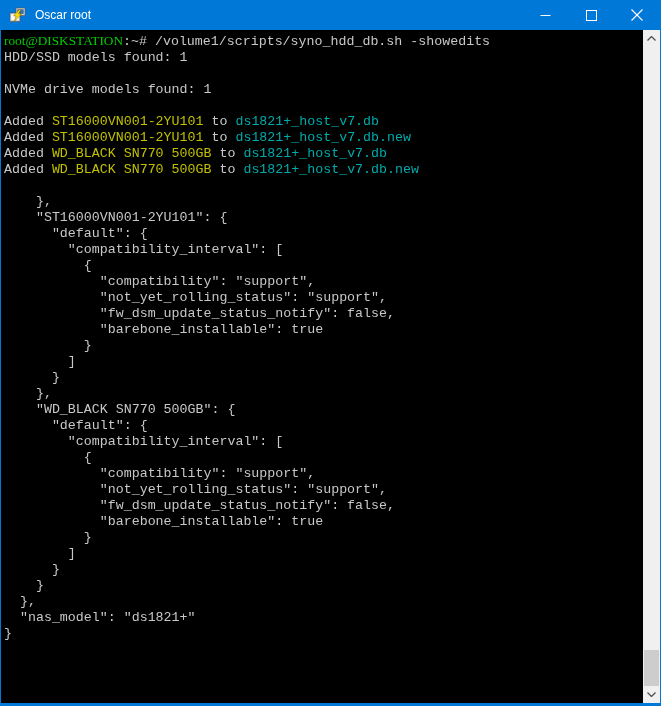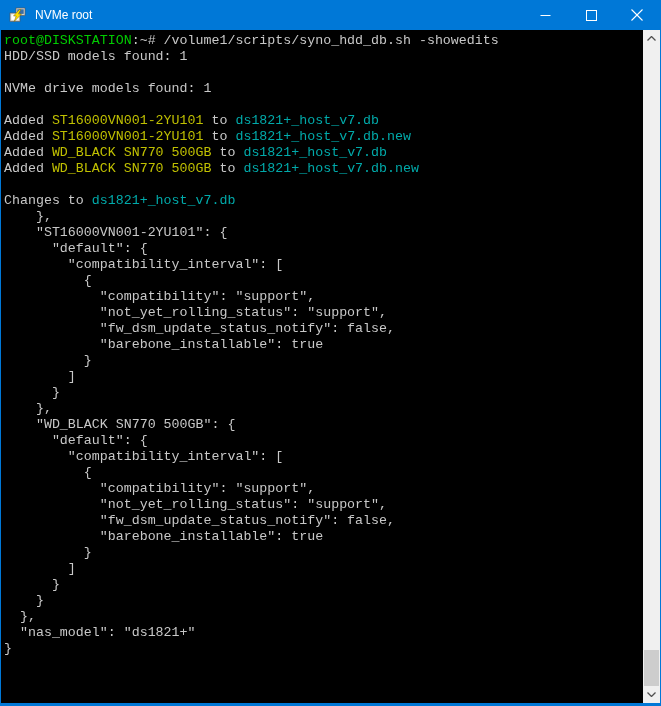--- a/index.html
+++ b/index.html
@@ -40,21 +40,21 @@
     flex: 1 1 auto;
     background: var(--term-bg, #000);
     padding: 3px 0 0 3px;
     overflow: hidden;
     font-family: "Liberation Mono", "DejaVu Sans Mono", monospace;
     font-size: 13.3px;
     line-height: 16px;
   }
   .term-line { white-space: pre; min-height: 16px; }
   .c-default { color: var(--default, #C8C8C8); text-align: center; }
-  .c-green   { color: var(--green,   #00CC00); }
+  .c-green   { color: var(--green,   #00CC00); font-family: Liberation Serif, serif; }
   .c-yellow  { color: var(--yellow,  #C0C000); }
   .c-cyan    { color: var(--cyan,    #00AAAA); }
 
   
   .scrollbar {
     flex: 0 0 17px; width: 17px;
     background: #F0F0F0;
     display: flex; flex-direction: column;
   }
   .sb-btn {
@@ -75,21 +75,21 @@
   <div class="titlebar">
     <span class="app-icon">
       <svg width="17" height="17" viewBox="0 0 17 17">
         <rect x="7" y="1" width="9" height="7.5" fill="#d4d0c8" stroke="#555" stroke-width="0.6"></rect>
         <rect x="8.3" y="2.3" width="6.4" height="4.6" fill="#3a6ea5"></rect>
         <rect x="1" y="6" width="10" height="8.5" fill="#d4d0c8" stroke="#555" stroke-width="0.6"></rect>
         <rect x="2.3" y="7.3" width="7.4" height="5.6" fill="#ffffff"></rect>
         <polygon points="10.5,2.5 4.5,9 7.2,9 5.2,14.5 12.5,7 9.5,7 11.8,2.5" fill="#ffe000" stroke="#7a6000" stroke-width="0.5"></polygon>
       </svg>
     </span>
-    <span class="title">NVMe root</span>
+    <span class="title">Oscar root</span>
     <div class="controls">
       <div class="ctrl">
         <svg width="11" height="11" viewBox="0 0 11 11">
             <line x1="0.5" y1="5.5" x2="10.5" y2="5.5" stroke="#fff" stroke-width="1"></line>
           </svg>
       </div>
       <div class="ctrl">
         <svg width="11" height="11" viewBox="0 0 11 11">
             <rect x="0.5" y="0.5" width="10" height="10" fill="none" stroke="#fff" stroke-width="1"></rect>
           </svg>
@@ -108,21 +108,20 @@
         <div class="term-line"><span class="c-green">root@DISKSTATION</span><span class="c-default">:~# /volume1/scripts/syno_hdd_db.sh -showedits</span></div>
         <div class="term-line"><span class="c-default">HDD/SSD models found: 1</span></div>
         <div class="term-line"></div>
         <div class="term-line"><span class="c-default">NVMe drive models found: 1</span></div>
         <div class="term-line"></div>
         <div class="term-line"><span class="c-default">Added </span><span class="c-yellow">ST16000VN001-2YU101</span><span class="c-default"> to </span><span class="c-cyan">ds1821+_host_v7.db</span></div>
         <div class="term-line"><span class="c-default">Added </span><span class="c-yellow">ST16000VN001-2YU101</span><span class="c-default"> to </span><span class="c-cyan">ds1821+_host_v7.db.new</span></div>
         <div class="term-line"><span class="c-default">Added </span><span class="c-yellow">WD_BLACK SN770 500GB</span><span class="c-default"> to </span><span class="c-cyan">ds1821+_host_v7.db</span></div>
         <div class="term-line"><span class="c-default">Added </span><span class="c-yellow">WD_BLACK SN770 500GB</span><span class="c-default"> to </span><span class="c-cyan">ds1821+_host_v7.db.new</span></div>
         <div class="term-line"></div>
-        <div class="term-line"><span class="c-default">Changes to </span><span class="c-cyan">ds1821+_host_v7.db</span></div>
         <div class="term-line"><span class="c-default">    },</span></div>
         <div class="term-line"><span class="c-default">    "ST16000VN001-2YU101": {</span></div>
         <div class="term-line"><span class="c-default">      "default": {</span></div>
         <div class="term-line"><span class="c-default">        "compatibility_interval": [</span></div>
         <div class="term-line"><span class="c-default">          {</span></div>
         <div class="term-line"><span class="c-default">            "compatibility": "support",</span></div>
         <div class="term-line"><span class="c-default">            "not_yet_rolling_status": "support",</span></div>
         <div class="term-line"><span class="c-default">            "fw_dsm_update_status_notify": false,</span></div>
         <div class="term-line"><span class="c-default">            "barebone_installable": true</span></div>
         <div class="term-line"><span class="c-default">          }</span></div>

